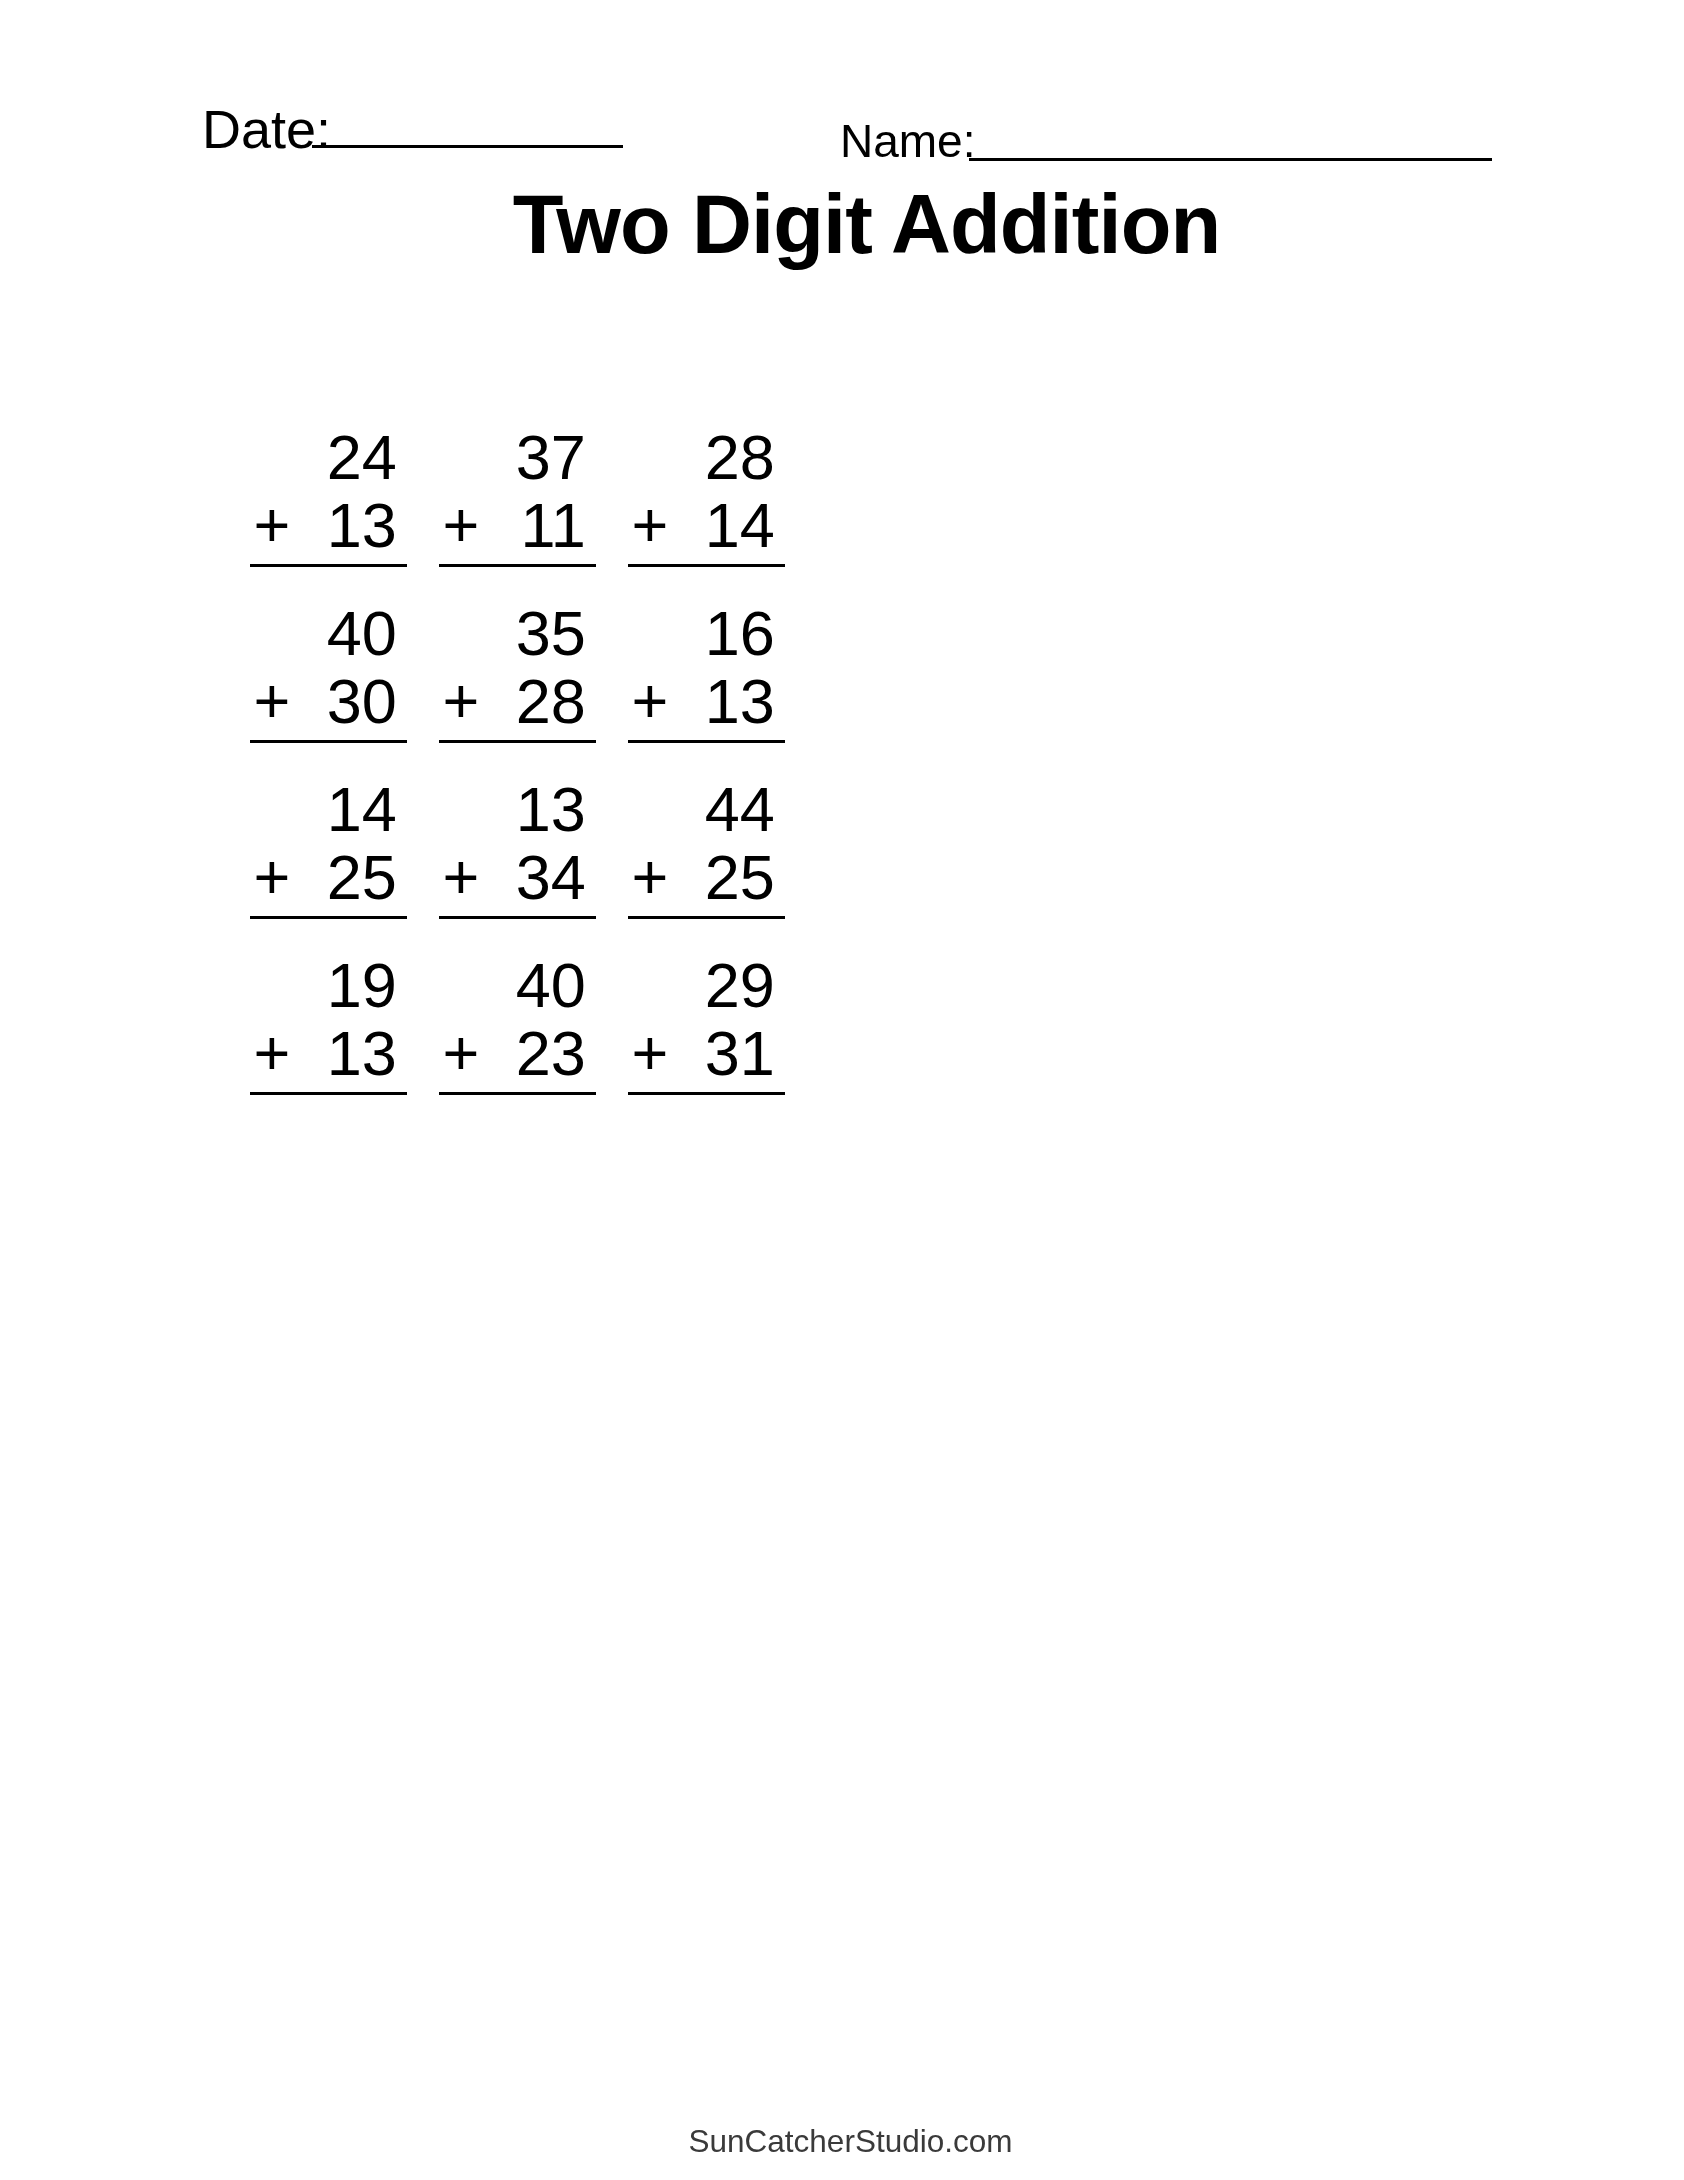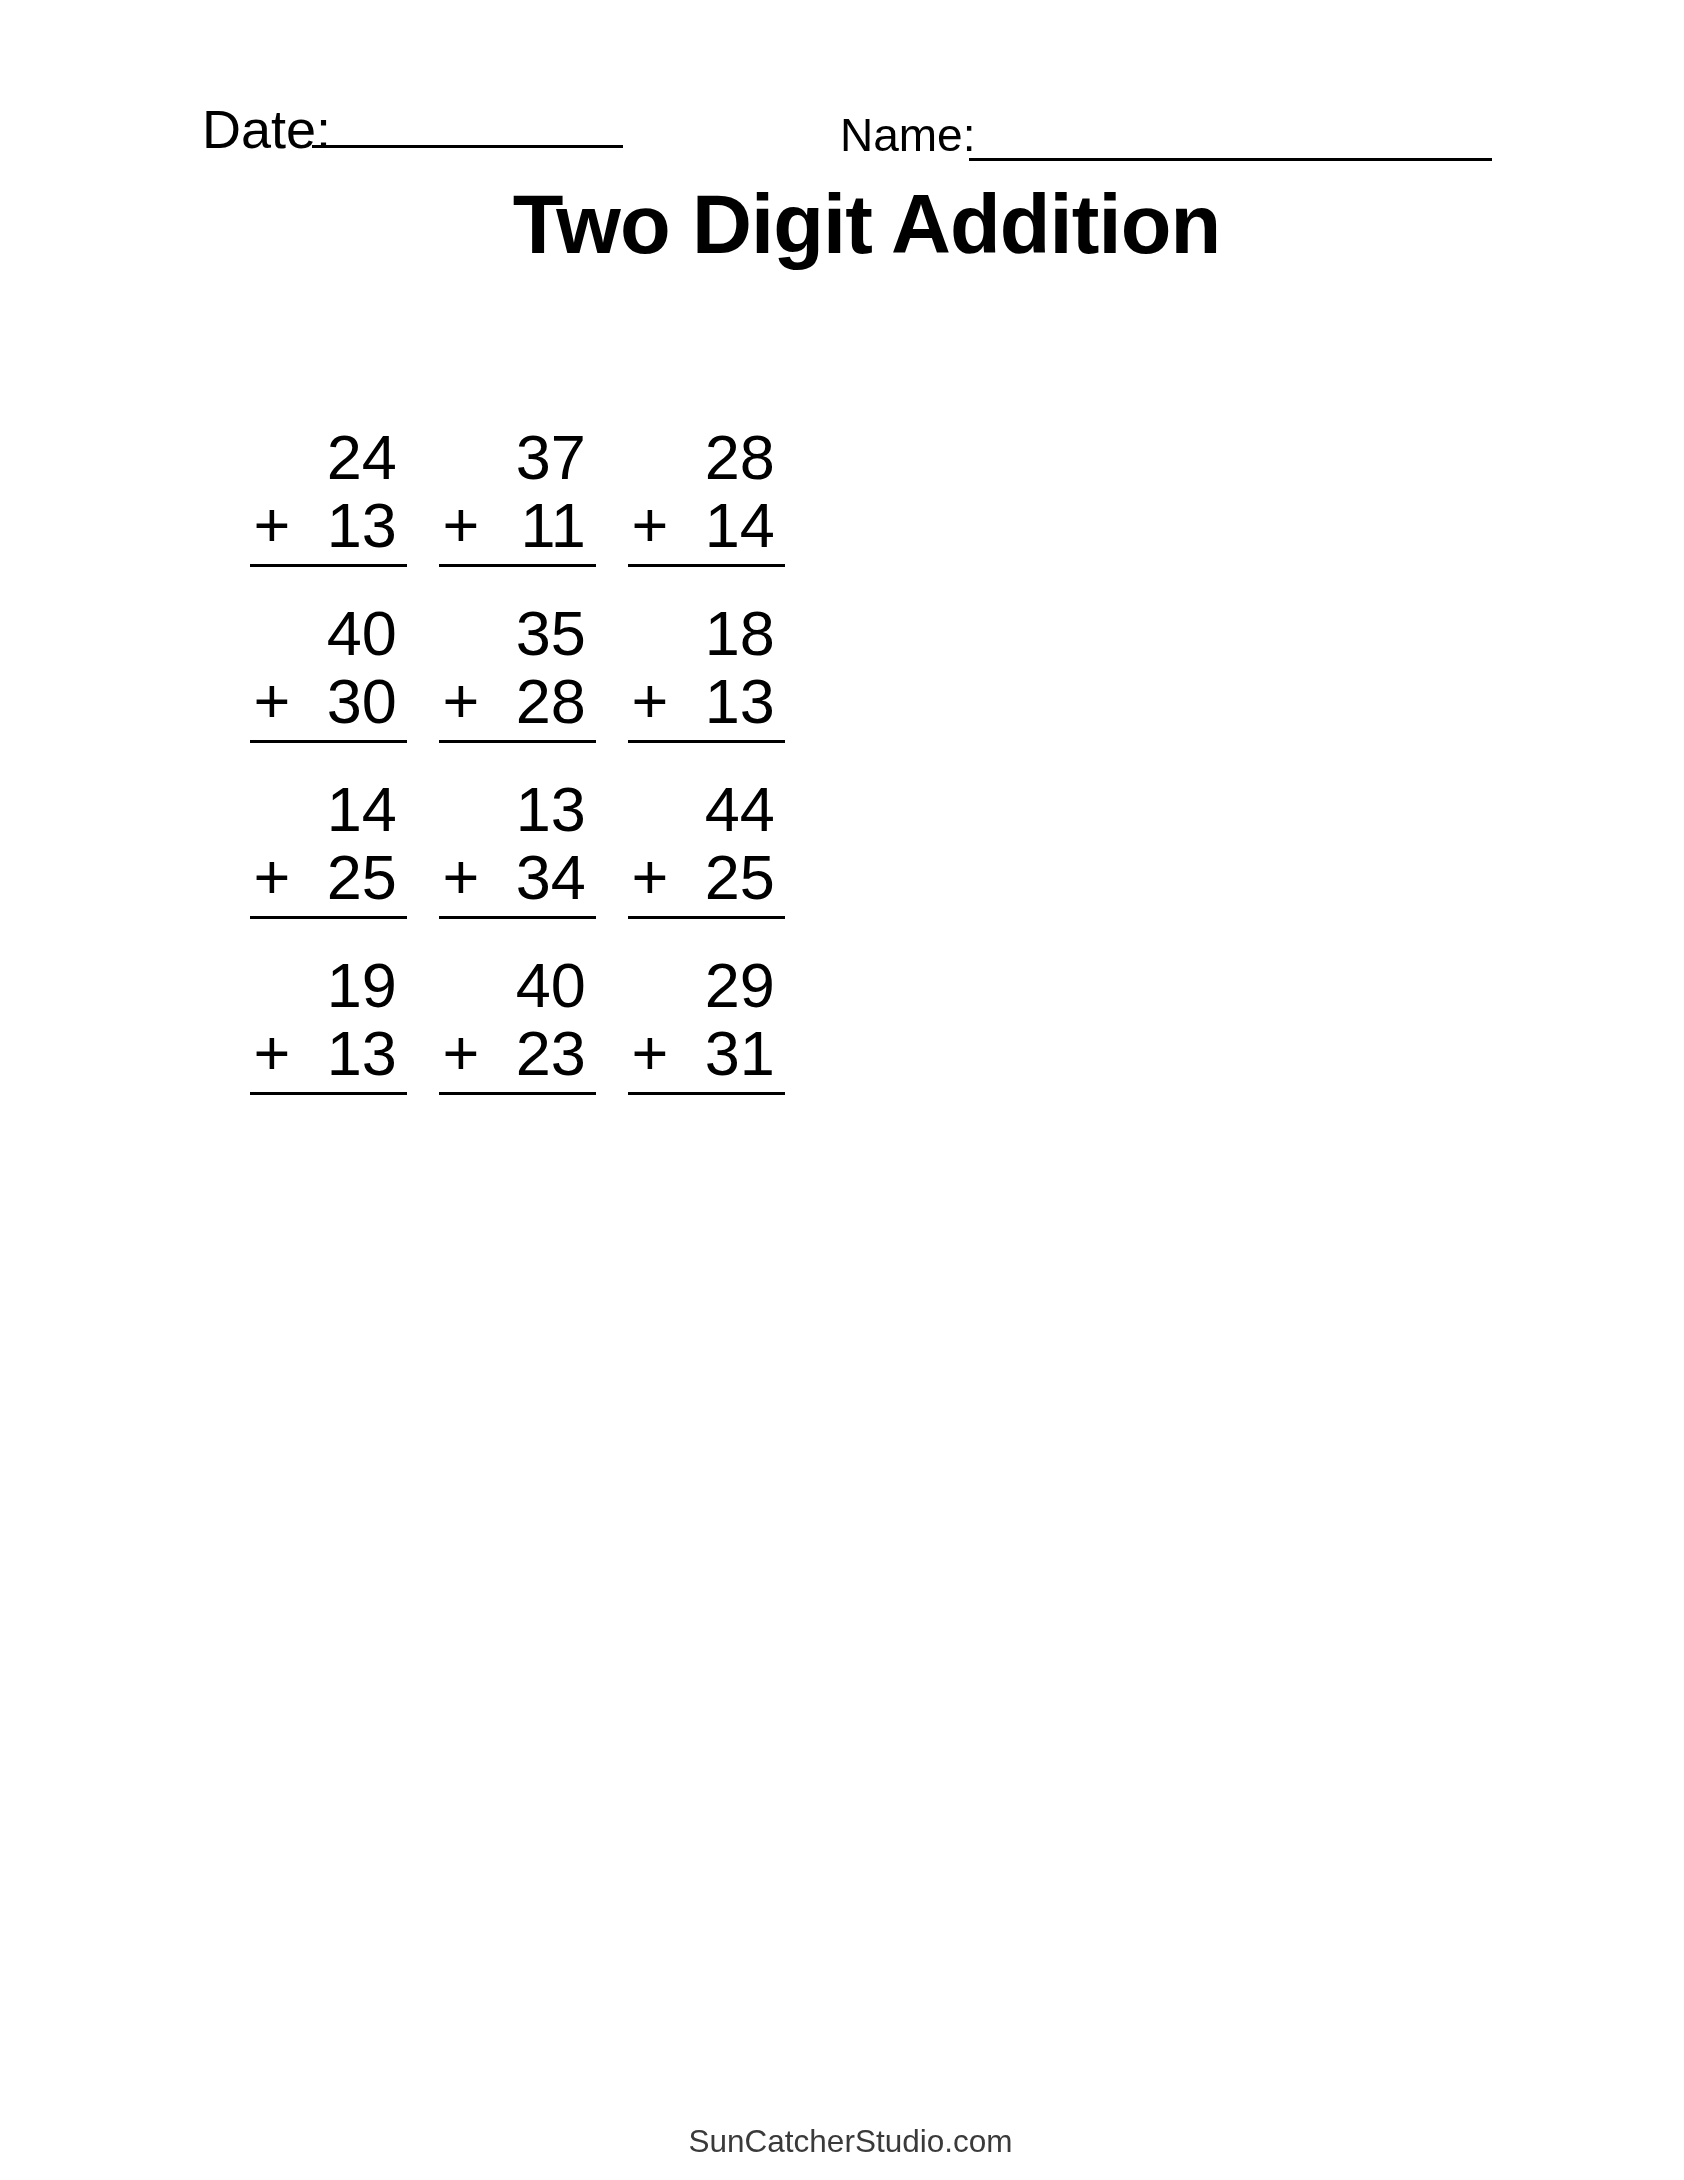--- a/index.html
+++ b/index.html
@@ -16,21 +16,21 @@
   
   .date-label {
     position: absolute; left: 202px; top: 106px;
     font-size: 54px; line-height: 46px;
   }
   .date-line {
     position: absolute; left: 312px; top: 145px;
     width: 311px; height: 0; border-top: 3.4px solid #000000;
   }
   .name-label {
-    position: absolute; left: 840px; top: 112px;
+    position: absolute; left: 840px; top: 118px;
     font-size: 46px; line-height: 46px;
   }
   .name-line {
     position: absolute; left: 969px; top: 158px;
     width: 523px; height: 0; border-top: 3.4px solid #000000;
   }
 
   
   .title {
     position: absolute; left: 0; top: 177px; width: 100%;
@@ -133,21 +133,21 @@
     <div class="problem">
       <div class="row-top">35</div>
       <div class="row-bot">
         <span>+</span>
         <span>28</span>
       </div>
       <div class="rule"></div>
     </div>
 
     <div class="problem">
-      <div class="row-top">18</div>
+      <div class="row-top">16</div>
       <div class="row-bot">
         <span>+</span>
         <span>13</span>
       </div>
       <div class="rule"></div>
     </div>
 
     <div class="problem">
       <div class="row-top">14</div>
       <div class="row-bot">

